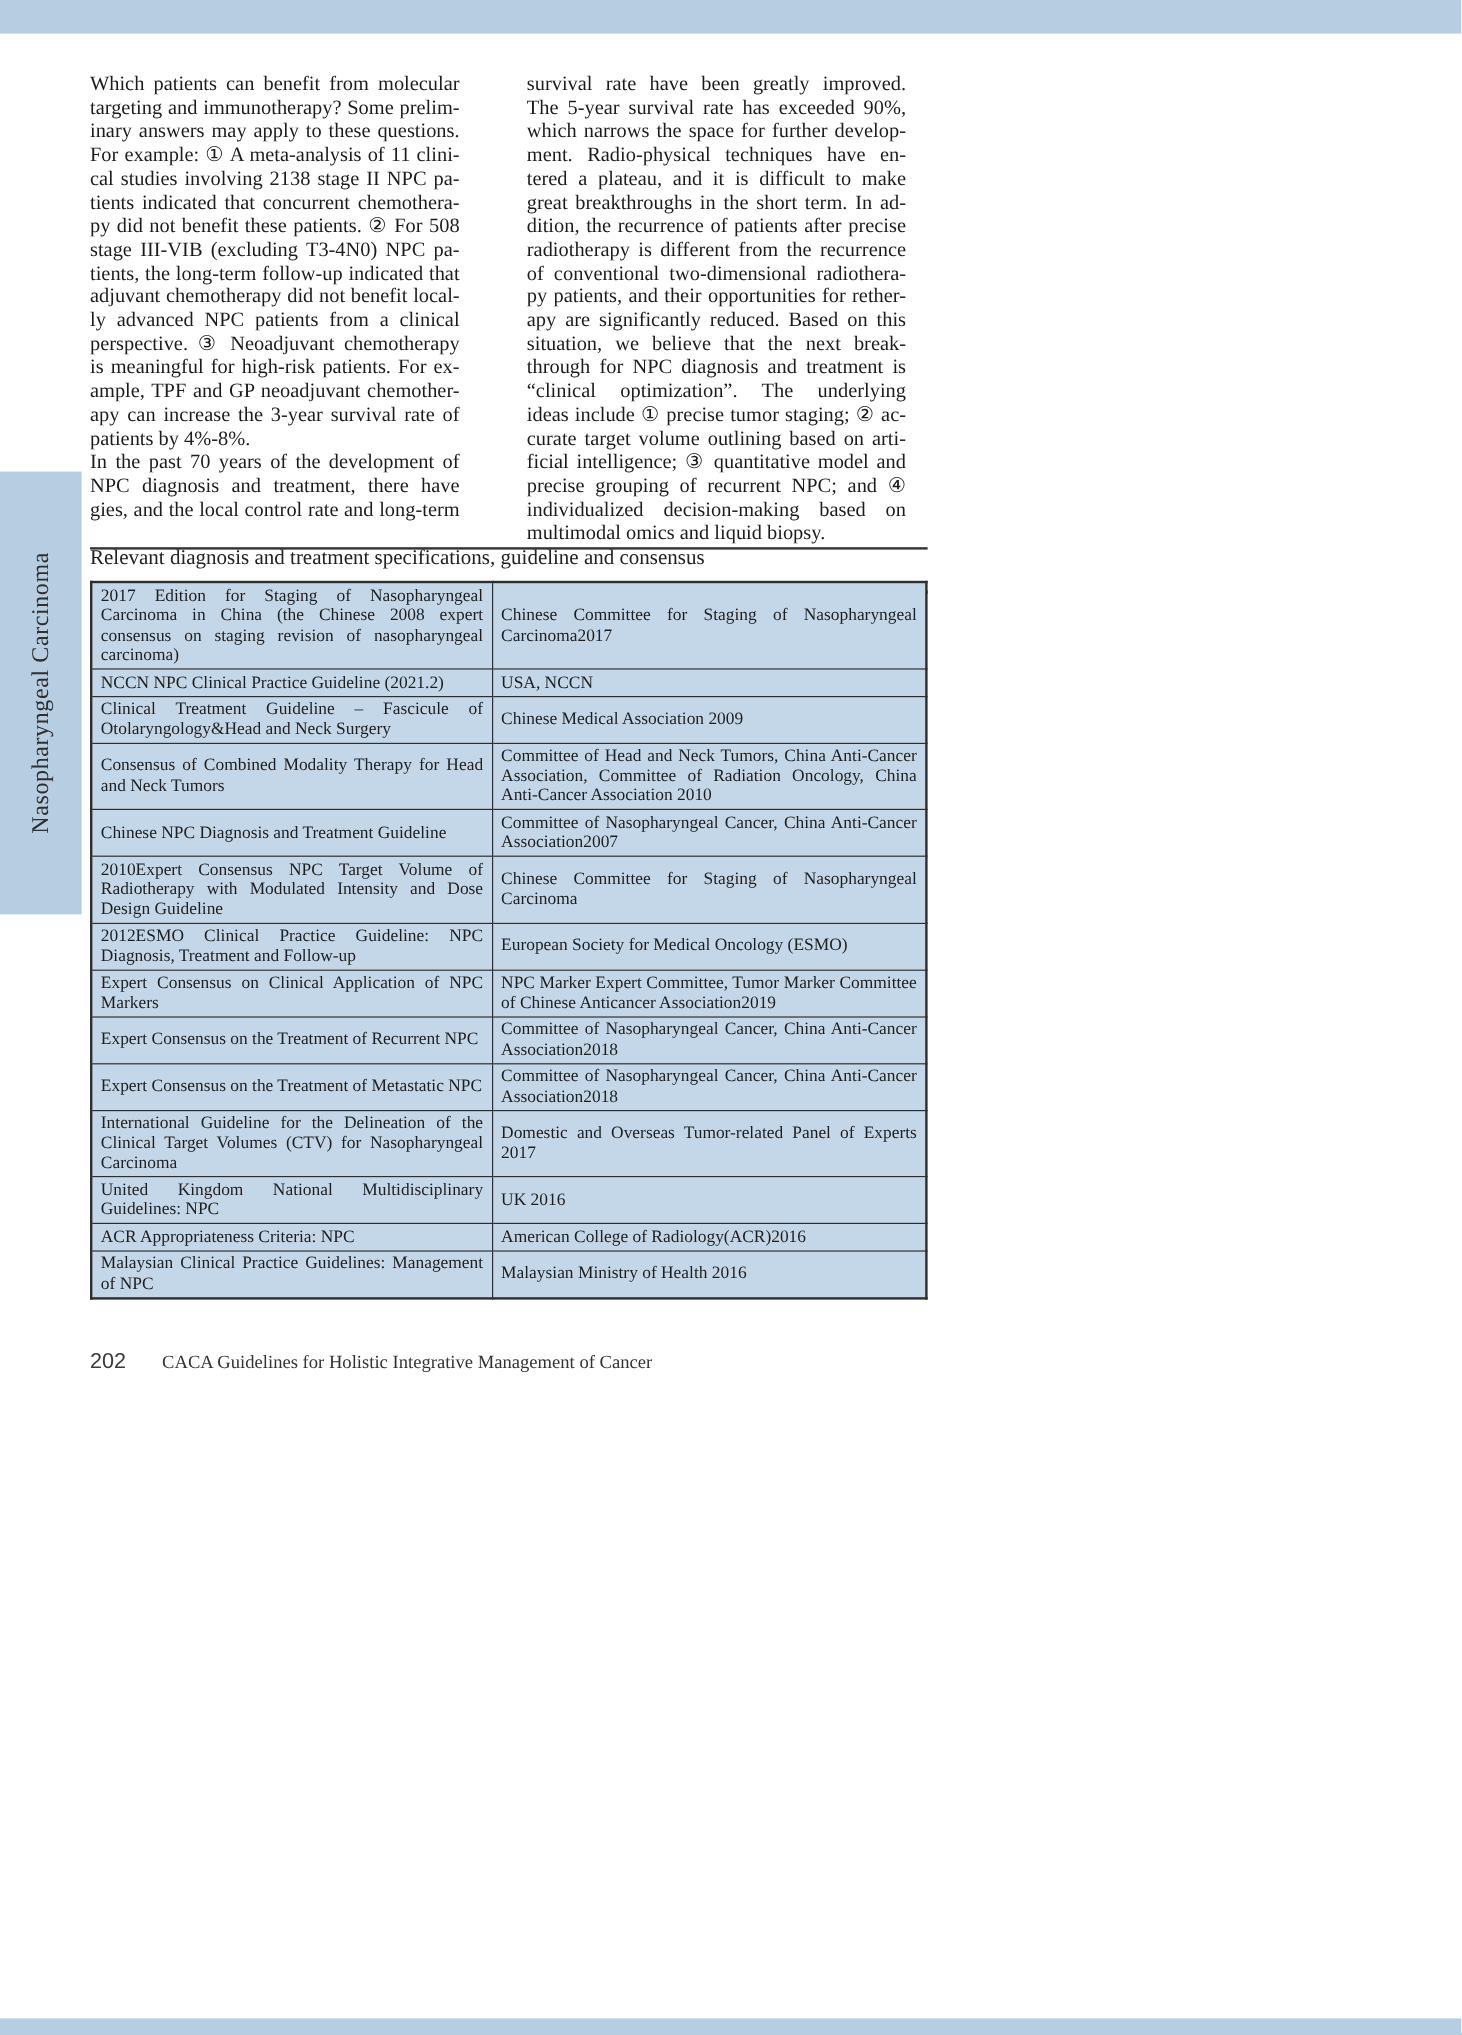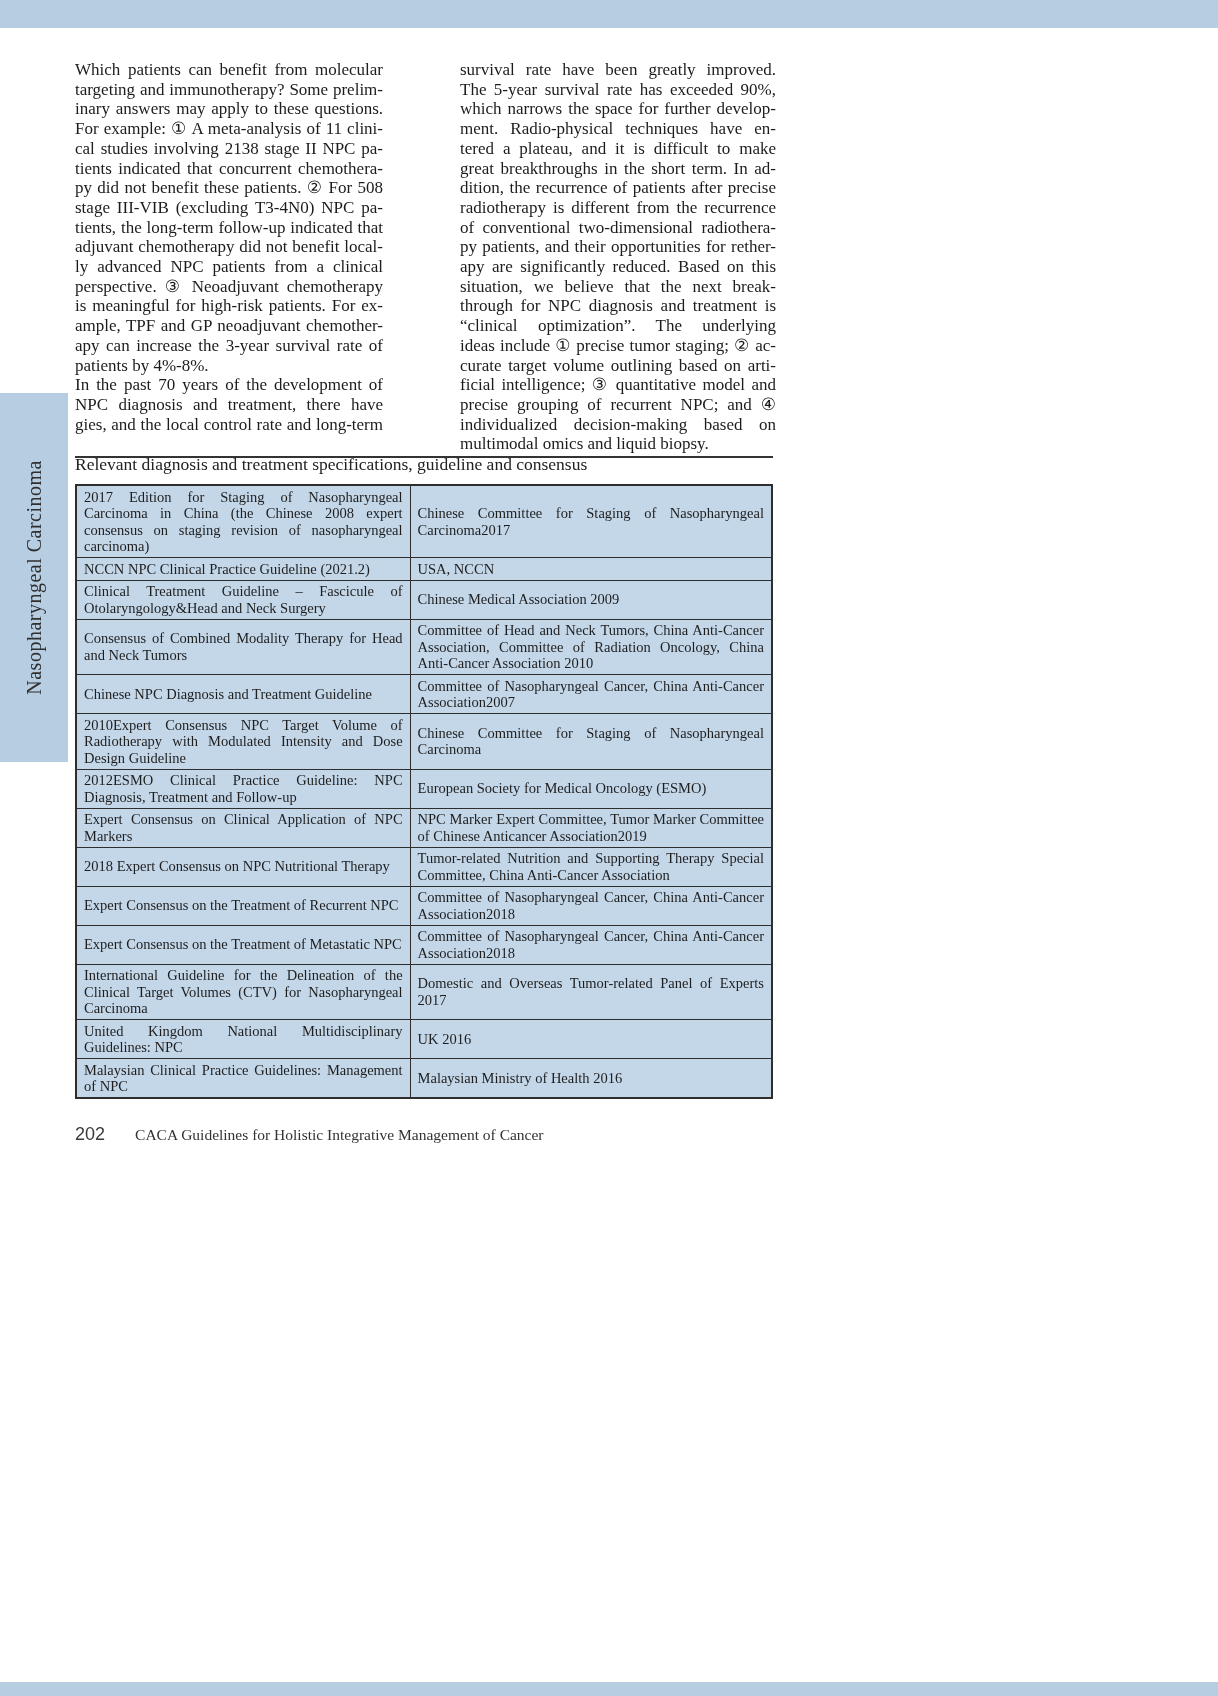--- a/index.html
+++ b/index.html
@@ -20,21 +20,21 @@
     position:absolute;left:0;top:393px;width:68px;height:369px;background:var(--bar);
     display:flex;align-items:center;justify-content:center;
   }
   .sidebar-text{
     writing-mode:vertical-rl;transform:rotate(180deg);
     font-size:20px;letter-spacing:0.5px;color:#2f2f2f;white-space:nowrap;
   }
   .columns{position:absolute;left:75px;top:60px;width:680px;height:396px;}
   .col{position:absolute;top:0;font-size:17px;line-height:19.7px;}
   .col-left{left:0;width:308px;}
-  .col-right{left:364px;width:316px;margin-left:21px;}
+  .col-right{left:364px;width:316px;}
   .tline{text-align:justify;text-align-last:justify;}
   .tline.pend{text-align-last:left;}
   .rule{position:absolute;left:75px;width:698px;background:#333;}
   .rule-top{top:456px;height:1.5px;}
   .rule-bottom{top:492px;height:2.5px;}
   .table-title{
     position:absolute;left:75px;top:454px;width:698px;height:28px;
     font-size:17.5px;color:#222;
   }
   table.gtable{
@@ -147,40 +147,40 @@
         </tr>
       <tr>
           <td>2012ESMO Clinical Practice Guideline: NPC Diagnosis, Treatment and Follow-up</td>
           <td>European Society for Medical Oncology (ESMO)</td>
         </tr>
       <tr>
           <td>Expert Consensus on Clinical Application of NPC Markers</td>
           <td>NPC Marker Expert Committee, Tumor Marker Committee of Chinese Anticancer Association2019</td>
         </tr>
       <tr>
-          <td>2018 Expert Consensus on NPC Nutritional Therapy</td>
-          <td>Tumor-related Nutrition and Supporting Therapy Special Committee, China Anti-Cancer Association</td>
-        </tr>
-      <tr>
           <td>Expert Consensus on the Treatment of Recurrent NPC</td>
           <td>Committee of Nasopharyngeal Cancer, China Anti-Cancer Association2018</td>
         </tr>
       <tr>
           <td>Expert Consensus on the Treatment of Metastatic NPC</td>
           <td>Committee of Nasopharyngeal Cancer, China Anti-Cancer Association2018</td>
         </tr>
       <tr>
           <td>International Guideline for the Delineation of the Clinical Target Volumes (CTV) for Nasopharyngeal Carcinoma</td>
           <td>Domestic and Overseas Tumor-related Panel of Experts 2017</td>
         </tr>
       <tr>
           <td>United Kingdom National Multidisciplinary Guidelines: NPC</td>
           <td>UK 2016</td>
         </tr>
       <tr>
+          <td>ACR Appropriateness Criteria: NPC</td>
+          <td>American College of Radiology(ACR)2016</td>
+        </tr>
+      <tr>
           <td>Malaysian Clinical Practice Guidelines: Management of NPC</td>
           <td>Malaysian Ministry of Health 2016</td>
         </tr>
     </tbody>
   </table>
 
   <div class="footer">
     <span class="page-num">202</span><span class="footer-text">CACA Guidelines for Holistic Integrative Management of Cancer</span>
   </div>
 

